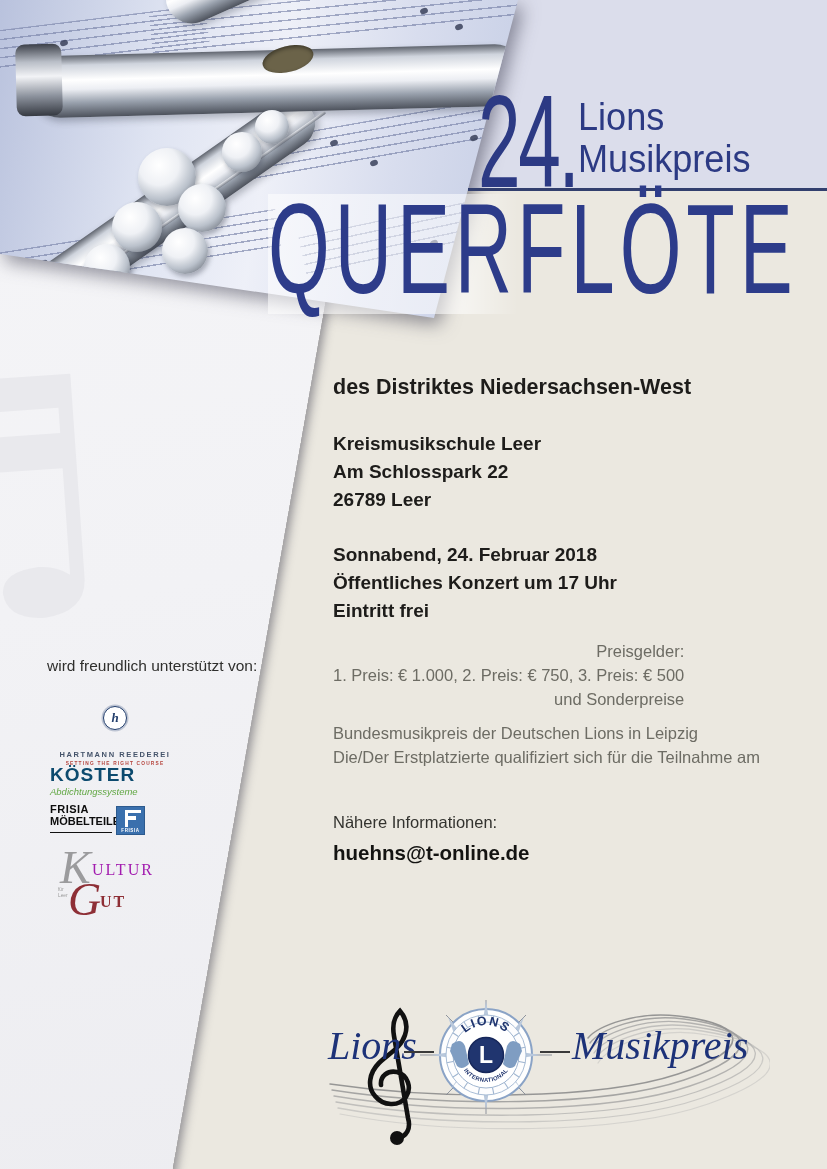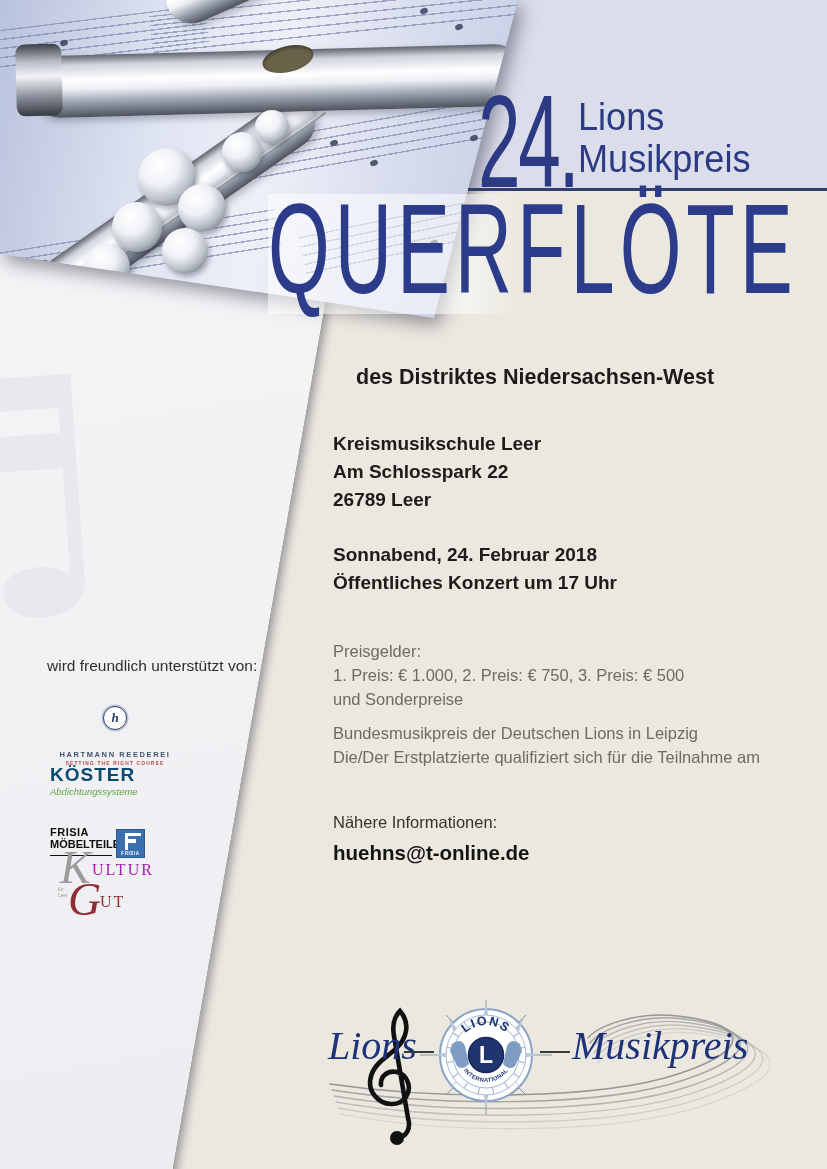--- a/index.html
+++ b/index.html
@@ -58,21 +58,21 @@
   .hartmann{position:absolute;left:40px;top:706px;width:150px;text-align:center;}
   .h-circle{width:22px;height:22px;border:1.5px solid #24406e;border-radius:50%;
             margin:0 auto;line-height:21px;font-family:"Liberation Serif",serif;
             font-style:italic;font-weight:bold;font-size:13px;color:#24406e;
             box-shadow:0 0 0 1.5px rgba(36,64,110,.25);background:#fff;}
   .h-name{margin-top:20px;font-size:7.5px;font-weight:bold;letter-spacing:1.6px;color:#44536a;}
   .h-tag{margin-top:2px;font-size:4.8px;letter-spacing:1.2px;color:#b5443d;font-weight:bold;}
   .koester{position:absolute;left:50px;top:764px;width:96px;}
   .k-name{font-size:19px;font-weight:900;letter-spacing:1px;color:#0c4a6e;}
   .k-sub{font-size:9.5px;font-style:italic;color:#61a744;text-align:left;margin-top:0px;}
-  .frisia{position:absolute;left:50px;top:827px;}
+  .frisia{position:absolute;left:50px;top:804px;}
   .f-l1{font-size:11px;font-weight:900;letter-spacing:.5px;color:#0d0d0d;line-height:11px;}
   .f-l2{font-size:11px;font-weight:900;color:#0d0d0d;line-height:12px;}
   .f-suf{font-size:5px;font-weight:normal;}
   .f-under{width:62px;border-bottom:1.5px solid #111;margin-top:3px;}
   .f-badge{position:absolute;left:66px;top:2px;width:27px;height:27px;background:#3a70ad;
            border:1px solid #2c5a8e;}
   .f-f{position:absolute;top:3px;left:8px;width:13px;height:14px;
        border-left:3.5px solid #fff;border-top:3.5px solid #fff;}
   .f-f::after{content:"";position:absolute;top:3px;left:0;width:8px;height:3.5px;background:#fff;}
   .f-badge-label{position:absolute;bottom:1px;left:0;right:0;font-size:4.5px;color:#fff;
@@ -140,34 +140,35 @@
   <div class="frost"></div>
   <div class="rule"></div>
 
   <div class="h24">24.</div>
   <div class="brand">
     <div>Lions</div>
     <div>Musikpreis</div>
   </div>
   <div class="bigtitle">QUERFLÖTE</div>
 
-  <div class="tb bold21" style="top:364px;margin-left:23px;">des Distriktes Niedersachsen-West</div>
+  <div class="tb bold21" style="top:374px;">des Distriktes Niedersachsen-West</div>
 
   <div class="tb bold19" style="top:430px;">
     <div>Kreismusikschule Leer</div>
     <div>Am Schlosspark 22</div>
     <div>26789 Leer</div>
   </div>
 
   <div class="tb bold19" style="top:541px;">
     <div>Sonnabend, 24. Februar 2018</div>
     <div>Öffentliches Konzert um 17 Uhr</div>
-  </div>
-
-  <div class="tb gray16" style="top:639px;">
+    <div>Eintritt frei</div>
+  </div>
+
+  <div class="tb gray16" style="top:639px;text-align:right;">
     <div>Preisgelder:</div>
     <div>1. Preis: € 1.000, 2. Preis: € 750, 3. Preis: € 500</div>
     <div>und Sonderpreise</div>
   </div>
 
   <div class="tb gray16" style="top:721px;">
     <div>Bundesmusikpreis der Deutschen Lions in Leipzig</div>
     <div>Die/Der Erstplatzierte qualifiziert sich für die Teilnahme am</div>
   </div>
 
@@ -200,21 +201,21 @@
       <div class="f-badge-label">FRISIA</div>
     </div>
   </div>
 
   <div class="kultur">
     <span class="kg-script" style="position:absolute;left:8px;top:0px;color:#9b9b9d;">K</span>
     <span class="kg-caps" style="position:absolute;left:40px;top:16px;color:#a21caf;">ULTUR</span>
     <span style="position:absolute;left:6px;top:42px;font-size:4.8px;color:#9a9a9a;line-height:6px;">für</span>
     <span style="position:absolute;left:6px;top:48px;font-size:4.8px;color:#9a9a9a;line-height:6px;">Leer</span>
     <span class="kg-script" style="position:absolute;left:16px;top:32px;color:#8e2f36;">G</span>
-    <span class="kg-caps" style="position:absolute;left:48px;top:48px;color:#8e2f36;font-weight:normal;">UT</span>
+    <span class="kg-caps" style="position:absolute;left:48px;top:48px;color:#8e2f36;font-weight:bold;">UT</span>
   </div>
 
   <svg class="foot-svg" width="470" height="172" viewBox="0 0 470 172">
 
     <g stroke-linecap="round" fill="none">
       <path d="M 30 96 C 140 112, 300 112, 378 86 S 446 36, 378 28 C 336 23, 298 38, 288 50" stroke="#8d8d8d" stroke-width="1.5" opacity="0.9"></path>
       <path d="M 32 102 C 142 119, 304 119, 384 92 S 454 40, 384 31 C 340 25, 300 42, 290 55" stroke="#949494" stroke-width="1.4" opacity="0.8"></path>
       <path d="M 34 108 C 144 126, 308 126, 390 98 S 462 45, 390 35 C 344 28, 302 46, 292 60" stroke="#9b9b9b" stroke-width="1.4" opacity="0.7"></path>
       <path d="M 36 114 C 146 133, 312 133, 396 104 S 470 50, 396 39 C 348 31, 304 50, 294 65" stroke="#a3a3a3" stroke-width="1.3" opacity="0.6"></path>
       <path d="M 38 120 C 148 140, 316 140, 402 110 S 478 55, 402 43 C 352 34, 306 54, 296 70" stroke="#ababab" stroke-width="1.3" opacity="0.5"></path>

